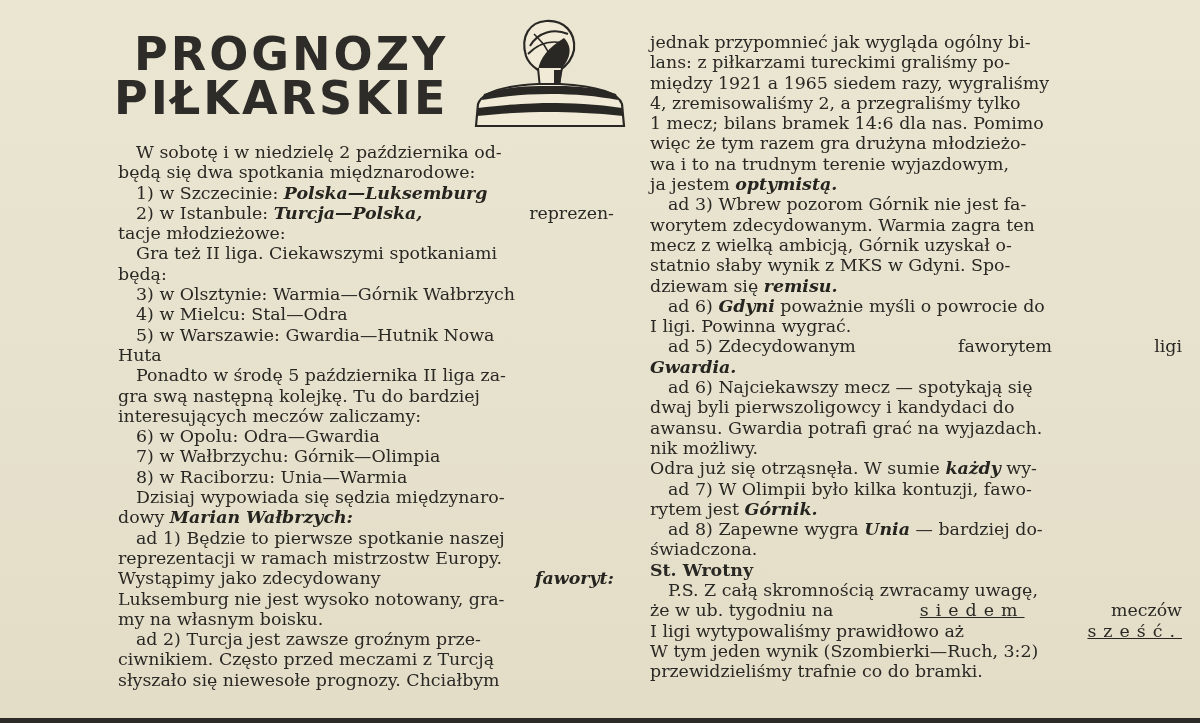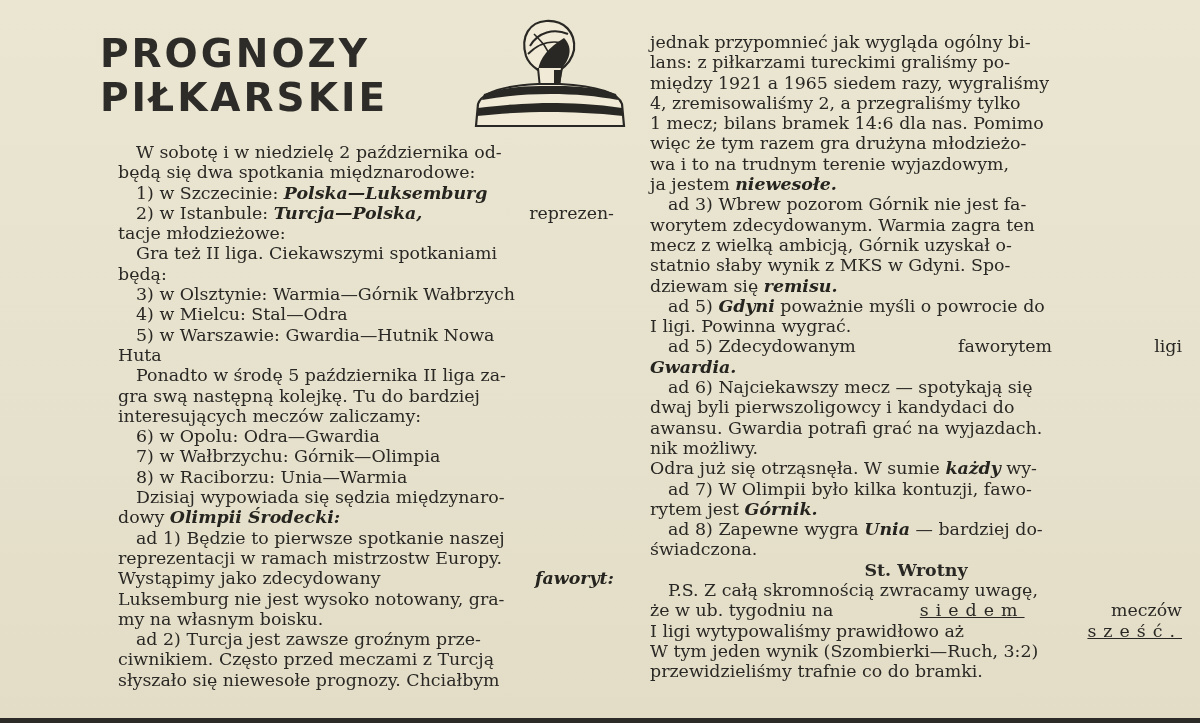--- a/index.html
+++ b/index.html
@@ -23,28 +23,29 @@
     .bottom-rule {
       position: absolute;
       left: 0;
       right: 0;
       bottom: 0;
       height: 5px;
       background: #2d2b27;
     }
     .title {
       position: absolute;
-      left: 100px;
+      left: 114px;
       top: 32px;
       font-family: "DejaVu Sans", "Liberation Sans", sans-serif;
       font-weight: bold;
-      font-size: 39px;
+      font-size: 46px;
       line-height: 44px;
       letter-spacing: 3px;
       color: #2e2c28;
+      text-align: right;
     }
     .illustration {
       position: absolute;
       left: 468px;
       top: 18px;
       width: 172px;
       height: 116px;
     }
     .col {
       position: absolute;
@@ -72,21 +73,21 @@
     }
     .indent {
       padding-left: 18px;
     }
     b {
       font-weight: bold;
       color: #26241f;
       font-style: italic;
     }
     .signature {
-      text-align: center;
+      text-align: left;
       font-weight: bold;
     }
     .spaced {
       letter-spacing: 7px;
       text-decoration: underline;
     }
   </style>
 </head>
 <body>
 
@@ -137,21 +138,21 @@
 
     <span class="line indent">Ponadto w środę 5 października II liga za-</span>
     <span class="line">gra swą następną kolejkę. Tu do bardziej</span>
     <span class="line">interesujących meczów zaliczamy:</span>
 
     <span class="line indent">6) w Opolu: Odra—Gwardia</span>
     <span class="line indent">7) w Wałbrzychu: Górnik—Olimpia</span>
     <span class="line indent">8) w Raciborzu: Unia—Warmia</span>
 
     <span class="line indent">Dzisiaj wypowiada się sędzia międzynaro-</span>
-    <span class="line"><span>dowy </span><b>Olimpii Środecki:</b></span>
+    <span class="line"><span>dowy </span><b>Marian Wałbrzych:</b></span>
 
     <span class="line indent">ad 1) Będzie to pierwsze spotkanie naszej</span>
     <span class="line">reprezentacji w ramach mistrzostw Europy.</span>
     <span class="line justify">
         <span>Wystąpimy jako zdecydowany</span>
         <b>faworyt:</b>
       </span>
     <span class="line">Luksemburg nie jest wysoko notowany, gra-</span>
     <span class="line">my na własnym boisku.</span>
 
@@ -161,29 +162,29 @@
   </div>
 
   <div class="col col-right">
     <span class="line">jednak przypomnieć jak wygląda ogólny bi-</span>
     <span class="line">lans: z piłkarzami tureckimi graliśmy po-</span>
     <span class="line">między 1921 a 1965 siedem razy, wygraliśmy</span>
     <span class="line">4, zremisowaliśmy 2, a przegraliśmy tylko</span>
     <span class="line">1 mecz; bilans bramek 14:6 dla nas. Pomimo</span>
     <span class="line">więc że tym razem gra drużyna młodzieżo-</span>
     <span class="line">wa i to na trudnym terenie wyjazdowym,</span>
-    <span class="line"><span>ja jestem </span><b>niewesołe.</b></span>
+    <span class="line"><span>ja jestem </span><b>optymistą.</b></span>
 
     <span class="line indent">ad 3) Wbrew pozorom Górnik nie jest fa-</span>
     <span class="line">worytem zdecydowanym. Warmia zagra ten</span>
     <span class="line">mecz z wielką ambicją, Górnik uzyskał o-</span>
     <span class="line">statnio słaby wynik z MKS w Gdyni. Spo-</span>
     <span class="line"><span>dziewam się </span><b>remisu.</b></span>
 
-    <span class="line indent"><span>ad 5) </span><b>Gdyni</b><span> poważnie myśli o powrocie do</span></span>
+    <span class="line indent"><span>ad 6) </span><b>Gdyni</b><span> poważnie myśli o powrocie do</span></span>
     <span class="line">I ligi. Powinna wygrać.</span>
 
     <span class="line indent justify">
         <span>ad 5) Zdecydowanym</span>
         <span>faworytem</span>
         <span>ligi</span>
       </span>
     <span class="line"><b>Gwardia.</b></span>
 
     <span class="line indent">ad 6) Najciekawszy mecz — spotykają się</span>

